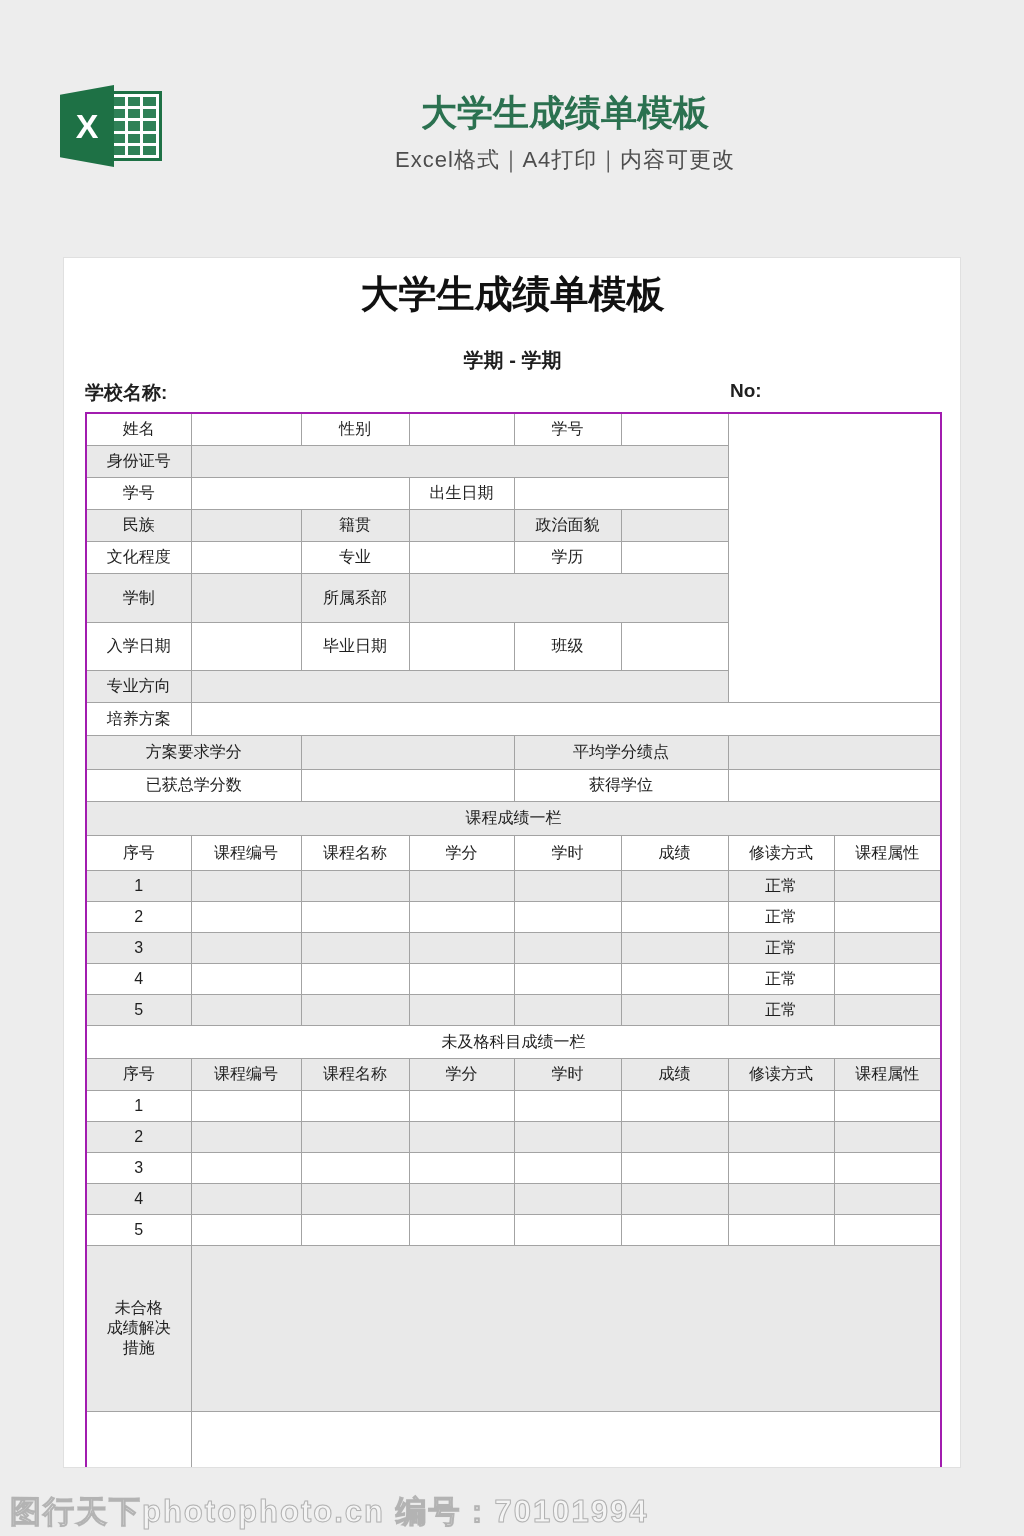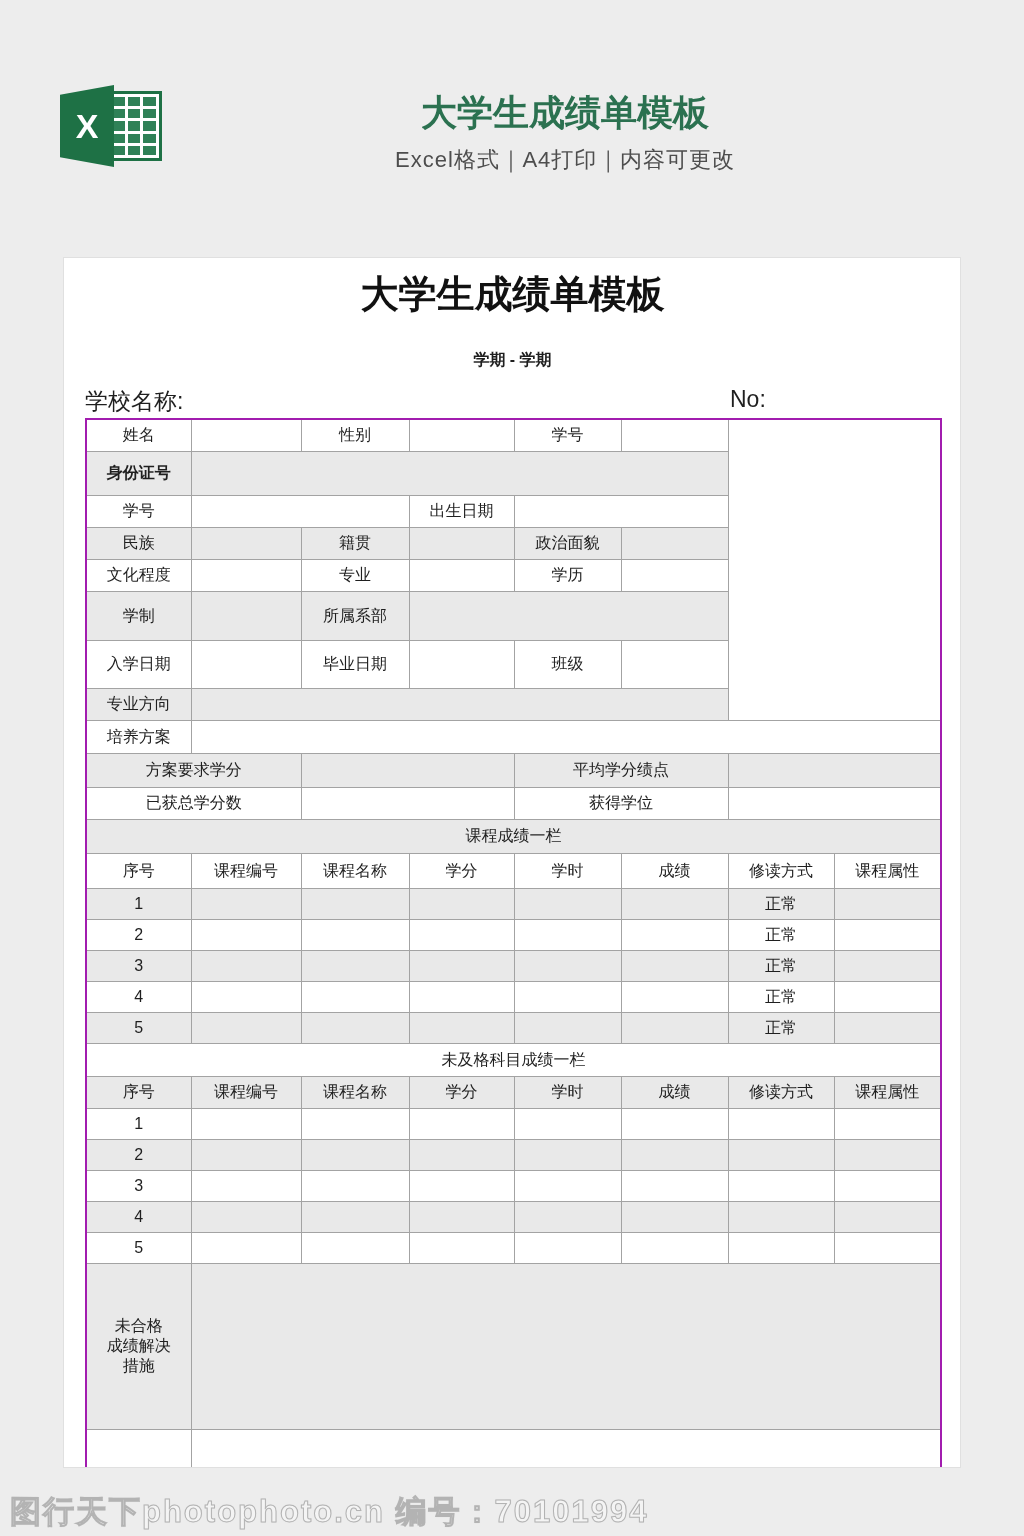--- a/index.html
+++ b/index.html
@@ -32,22 +32,22 @@
   .banner-title { font-size:36px; font-weight:bold; color:#2b7150; line-height:1.25; }
   .banner-subtitle { margin-top:10px; font-size:22px; color:#4d4d4d; letter-spacing:1px; }
 
   
   .page {
     width:896px; height:1209px; margin:35px auto 0 auto;
     background:#ffffff; box-shadow:0 0 0 1px rgba(0,0,0,0.05);
     padding:14px 20px 0 21px; overflow:hidden; position:relative;
   }
   .doc-title { text-align:center; font-size:38px; font-weight:bold; color:#111; line-height:44px; }
-  .semester { margin-top:32px; text-align:center; font-size:16px; font-weight:bold; line-height:24px; }
-  .school-row { position:relative; margin-top:14px; height:24px; font-size:23px; font-weight:normal; }
+  .semester { margin-top:32px; text-align:center; font-size:20px; font-weight:bold; line-height:24px; }
+  .school-row { position:relative; margin-top:8px; height:24px; font-size:19px; font-weight:bold; }
   .no-label { position:absolute; left:645px; top:0; }
 
   table.sheet {
     margin-top:8px; width:855px; table-layout:fixed;
     border-collapse:collapse; border:2px solid #a21caf;
   }
   table.sheet td {
     border:1px solid #a3a3a3; background:#ffffff;
     text-align:center; vertical-align:middle;
     font-size:16px; line-height:1.25; padding:1px 2px;
@@ -116,21 +116,21 @@
     <tbody>
         <tr style="height: 32px;">
           <td>姓名</td>
           <td></td>
           <td>性别</td>
           <td></td>
           <td>学号</td>
           <td></td>
           <td colspan="2" rowspan="8" class="photo"></td>
         </tr>
-        <tr class="shade" style="height: 44px; font-weight: bold;">
+        <tr class="shade" style="height: 32px;">
           <td>身份证号</td>
           <td colspan="5"></td>
         </tr>
         <tr style="height: 32px;">
           <td>学号</td>
           <td colspan="2"></td>
           <td>出生日期</td>
           <td colspan="2"></td>
         </tr>
         <tr class="shade" style="height: 32px;">

